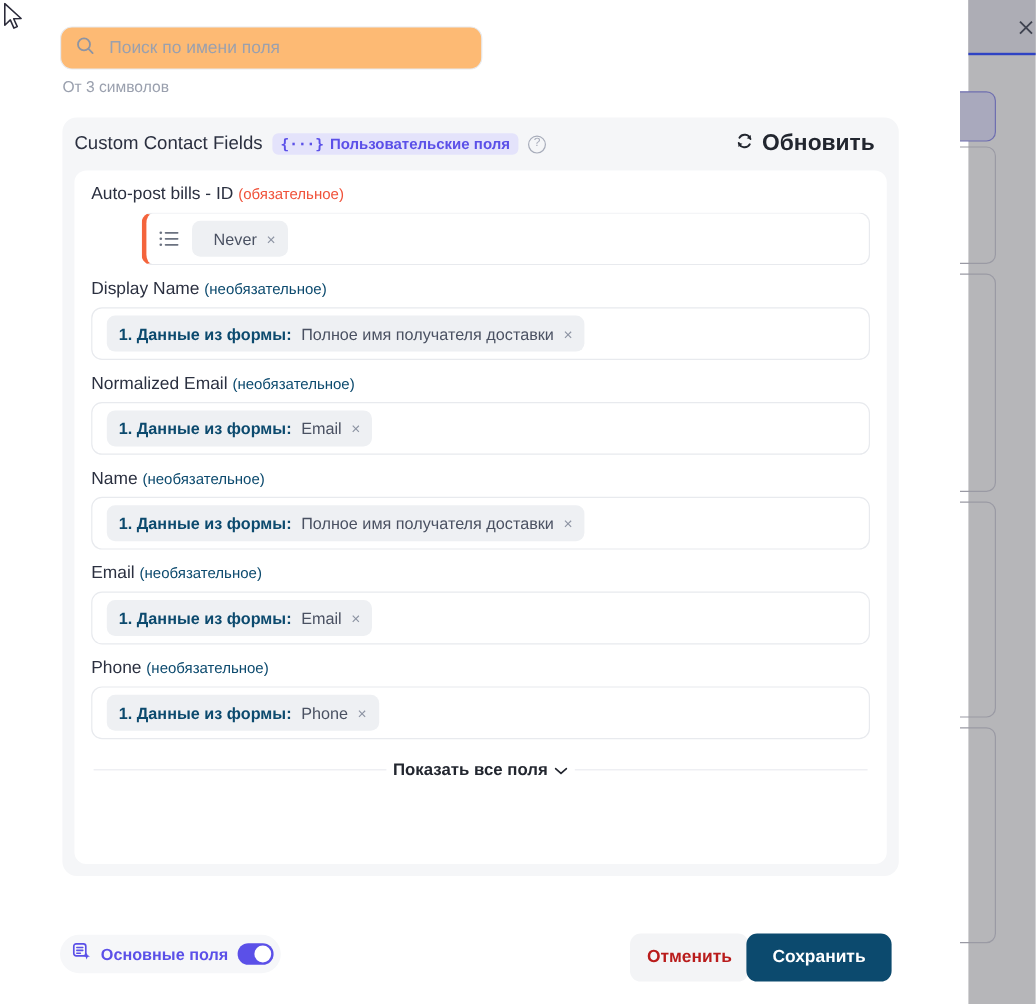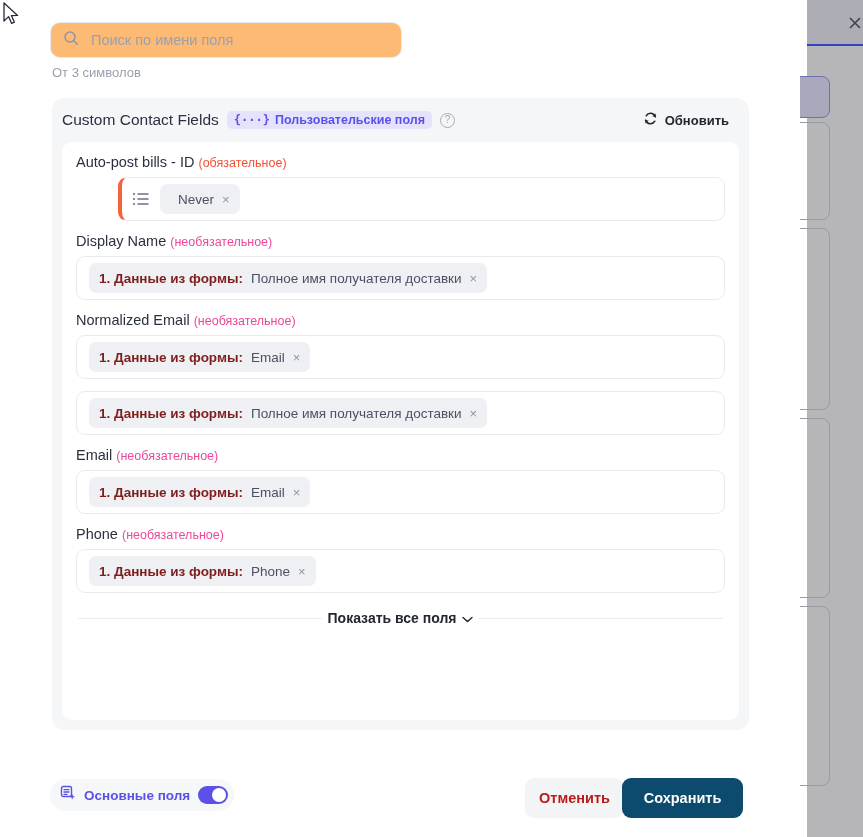--- a/index.html
+++ b/index.html
@@ -106,40 +106,40 @@
   .badge .brace { font-family: "DejaVu Sans Mono", monospace; font-weight: 700; font-size: 12px; }
   .help-icon {
     margin-left: 8px; width: 15px; height: 15px; border-radius: 50%;
     border: 1.3px solid #a7acba; color: #a7acba;
     font-size: 10px; line-height: 12.5px; text-align: center;
     flex: 0 0 auto;
   }
   .head-spacer { flex: 1 1 auto; }
   .refresh-btn {
     display: inline-flex; align-items: center; gap: 7px;
-    font-size: 13px; font-weight: 700; color: #22262f;
+    font-size: 19px; font-weight: 700; color: #22262f;
     background: transparent; border: 0; cursor: pointer;
     font-family: inherit;
   }
 
   
   .panel {
     position: absolute; left: 10px; top: 44px;
     width: 677px; height: 578px;
     background: #ffffff;
     border-radius: 10px;
     overflow: hidden;
   }
   .panel-inner { padding: 12px 14px 0 14px; }
 
   .field-row { margin-bottom: 12px; }
   .field-label {
     font-size: 14.5px; color: #2b3040; margin-bottom: 7px;
   }
-  .field-label .opt { font-size: 12.5px; color: #ec4899; }
+  .field-label .opt { font-size: 12.5px; color: #0c4a6e; }
   .field-label .req { font-size: 12.5px; color: #f0523a; }
 
   .field-box {
     position: relative;
     min-height: 44px;
     display: flex; align-items: center; gap: 10px;
     padding: 0 12px;
     background: #ffffff;
     border: 1px solid #e8eaee;
     border-radius: 9px;
@@ -147,21 +147,21 @@
   .field-box.required { border-left: 4px solid #f4643c; padding-left: 10px; margin-left: 42px; }
   .list-icon { flex: 0 0 auto; display: inline-flex; }
 
   .tag {
     display: inline-flex; align-items: center; gap: 8px;
     height: 30px; padding: 0 10px;
     background: #eef0f3; border-radius: 7px;
     font-size: 13.5px; color: #4a5162;
     white-space: nowrap;
   }
-  .tag .tag-prefix { font-weight: 700; color: #7f1d1d; text-align: right; }
+  .tag .tag-prefix { font-weight: 700; color: #0c4a6e; text-align: right; }
   .tag .tag-x { color: #8d94a3; font-size: 13px; cursor: pointer; }
 
   .show-all-wrap {
     display: flex; align-items: center; 
     padding: 4px 2px 0 2px;
   }
   .show-all-wrap .rule { flex: 1 1 auto; height: 1px; background: #eaecf0; }
   .show-all-btn {
     background: transparent; border: 0; cursor: pointer;
     font-family: inherit; font-size: 14px; font-weight: 700; color: #22262f;
@@ -303,20 +303,24 @@
           <div class="field-box">
             <span class="tag">
               <span class="tag-prefix">1. Данные из формы:</span>
               <span>Email</span>
               <span class="tag-x">×</span>
             </span>
           </div>
         </div>
 
         <div class="field-row">
+          <div class="field-label">
+            <span>Name</span>
+            <span class="opt">(необязательное)</span>
+          </div>
           <div class="field-box">
             <span class="tag">
               <span class="tag-prefix">1. Данные из формы:</span>
               <span>Полное имя получателя доставки</span>
               <span class="tag-x">×</span>
             </span>
           </div>
         </div>
 
         <div class="field-row">

